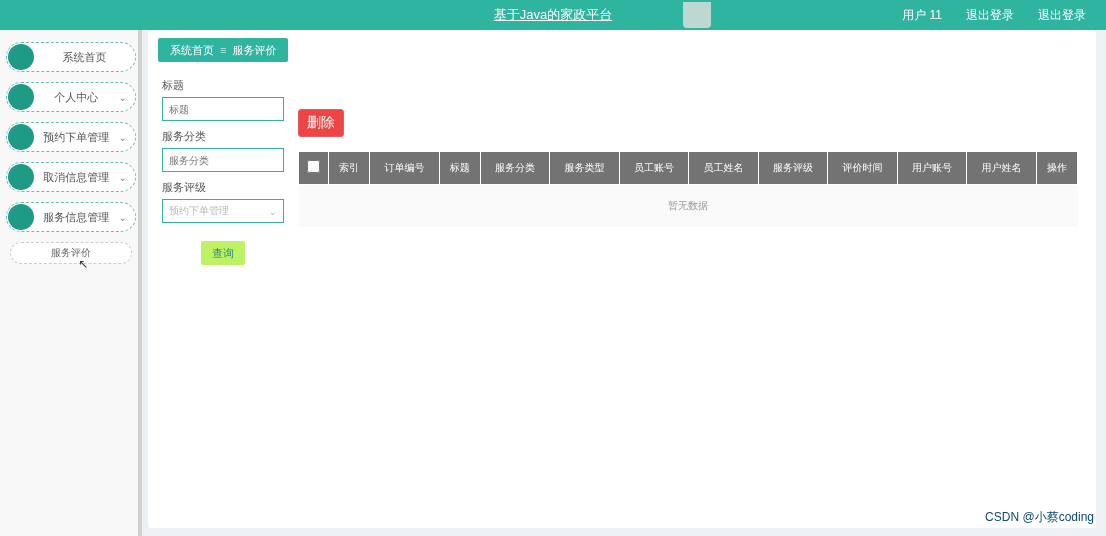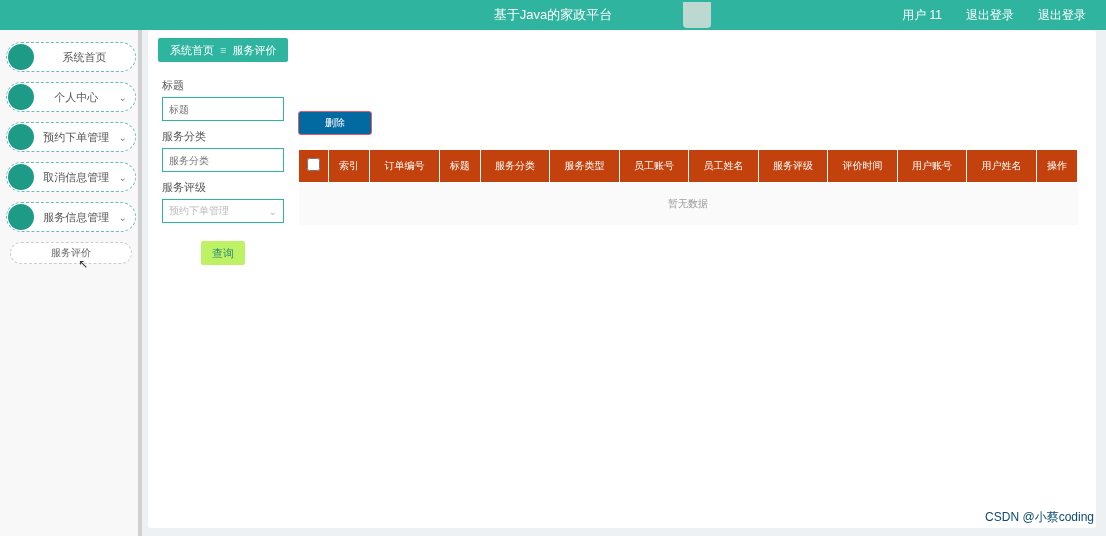--- a/index.html
+++ b/index.html
@@ -1,20 +1,20 @@
 <!DOCTYPE html>
 <html><head>
   <meta charset="utf-8">
   <style>
     * { margin: 0; padding: 0; box-sizing: border-box; font-family: "Microsoft YaHei", Arial, sans-serif; }
     body { background: #eef1f3; width: 1106px; height: 536px; overflow: hidden; position: relative; }
     
     
     .header { height: 30px; background: #2fb4a0; color: #fff; display: flex; align-items: center; position: relative; }
-    .header-title { position: absolute; left: 50%; transform: translateX(-50%); font-size: 13px; }
+    .header-title { position: absolute; left: 50%; transform: translateX(-50%); font-size: 13px; text-decoration: underline; }
     .header-ribbon { position: absolute; left: 50%; margin-left: 130px; width: 28px; height: 26px; background: #bcd8d1; border-radius: 0 0 4px 4px; }
     .header-right { position: absolute; right: 20px; font-size: 12px; display: flex; gap: 24px; }
     .header-right span { cursor: pointer; }
     
     
     .sidebar { position: absolute; top: 30px; left: 0; width: 142px; bottom: 0; background: #f8f8f8; padding-top: 12px; }
     .sidebar-scroll { position: absolute; right: 0; top: 0; bottom: 0; width: 4px; background: #d0d0d0; }
     
     .menu-item { margin: 0 6px 10px 6px; height: 30px; border: 1px dashed #6bb; border-radius: 16px; display: flex; align-items: center; position: relative; cursor: pointer; background: #fff; }
     .menu-item .dot { width: 26px; height: 26px; border-radius: 50%; background: #1d9b86; margin-left: 1px; }
@@ -34,24 +34,24 @@
     
     
     .search-panel { width: 150px; padding: 0 14px; }
     .form-label { font-size: 11px; color: #555; margin: 8px 0 4px; }
     .form-input { width: 100%; height: 24px; border: 1px solid #2fb4a0; font-size: 10px; padding: 0 6px; color: #bbb; outline: none; }
     .form-select { width: 100%; height: 24px; border: 1px solid #2fb4a0; font-size: 10px; padding: 0 6px; color: #bbb; display: flex; align-items: center; justify-content: space-between; cursor: pointer; }
     .search-btn { width: 44px; height: 24px; background: #bef264; border: none; font-size: 11px; color: #2a8a78; margin: 18px auto 0; display: block; cursor: pointer; border-radius: 2px; }
     
     
     .table-area { flex: 1; padding-right: 18px; }
-    .del-btn { display: inline-block; background: #0369a1; color: #fff; font-size: 10px; padding: 4px 26px; border-radius: 3px; cursor: pointer; border: 1px solid #e85a6a; margin-bottom: 14px; }
+    .del-btn { display: inline-block; background: #ef4444; color: #fff; font-size: 14px; padding: 4px 8px; border-radius: 3px; cursor: pointer; border: 1px solid #e85a6a; margin-bottom: 14px; }
     
     table { width: 100%; border-collapse: collapse; }
-    th { background: #c2410c; color: #fff; font-size: 10px; font-weight: normal; padding: 8px 4px; border: 1px solid #fff; text-align: center; line-height: 1.2; margin-top: 8px; }
+    th { background: #737373; color: #fff; font-size: 10px; font-weight: normal; padding: 8px 4px; border: 1px solid #fff; text-align: center; line-height: 1.2; margin-top: 8px; }
     th.chk { width: 30px; }
     th input[type=checkbox] { cursor: pointer; }
     .empty-row td { text-align: center; font-size: 10px; color: #999; padding: 14px; background: #fafafa; }
     
     
     .watermark { position: absolute; right: 12px; bottom: 10px; font-size: 12px; color: #0c4a6e; }
   </style>
 </head>
 <body>
 

